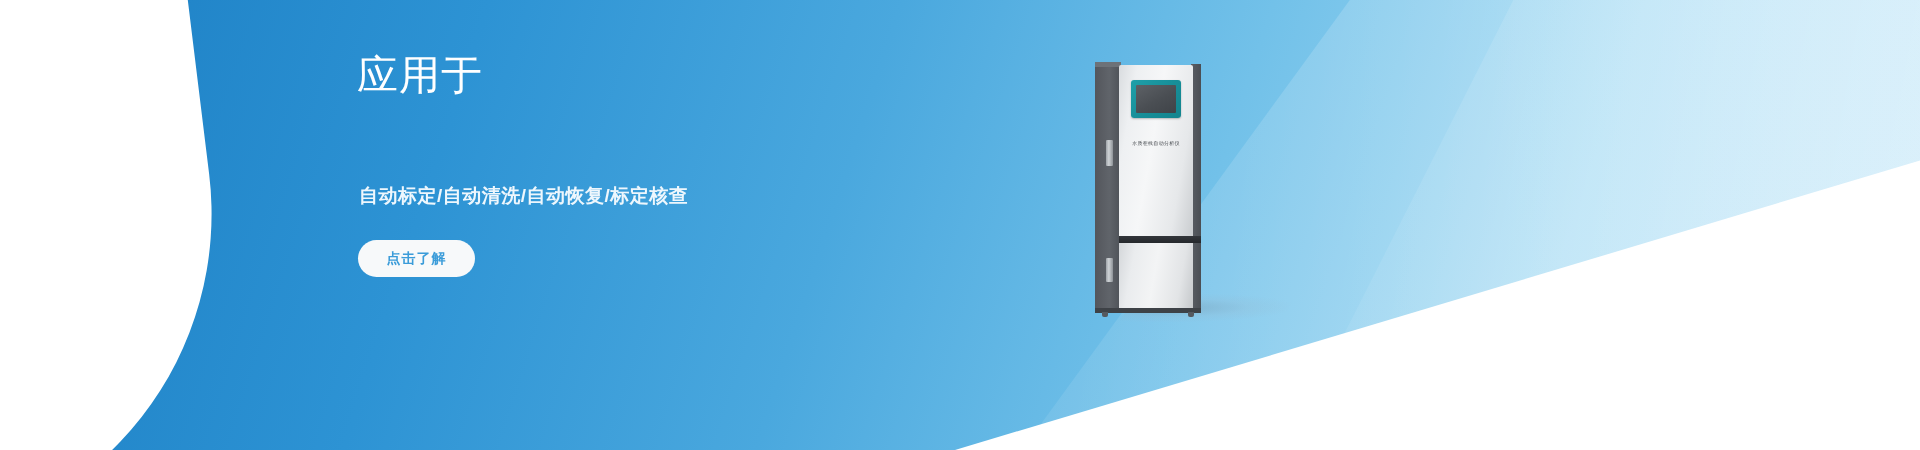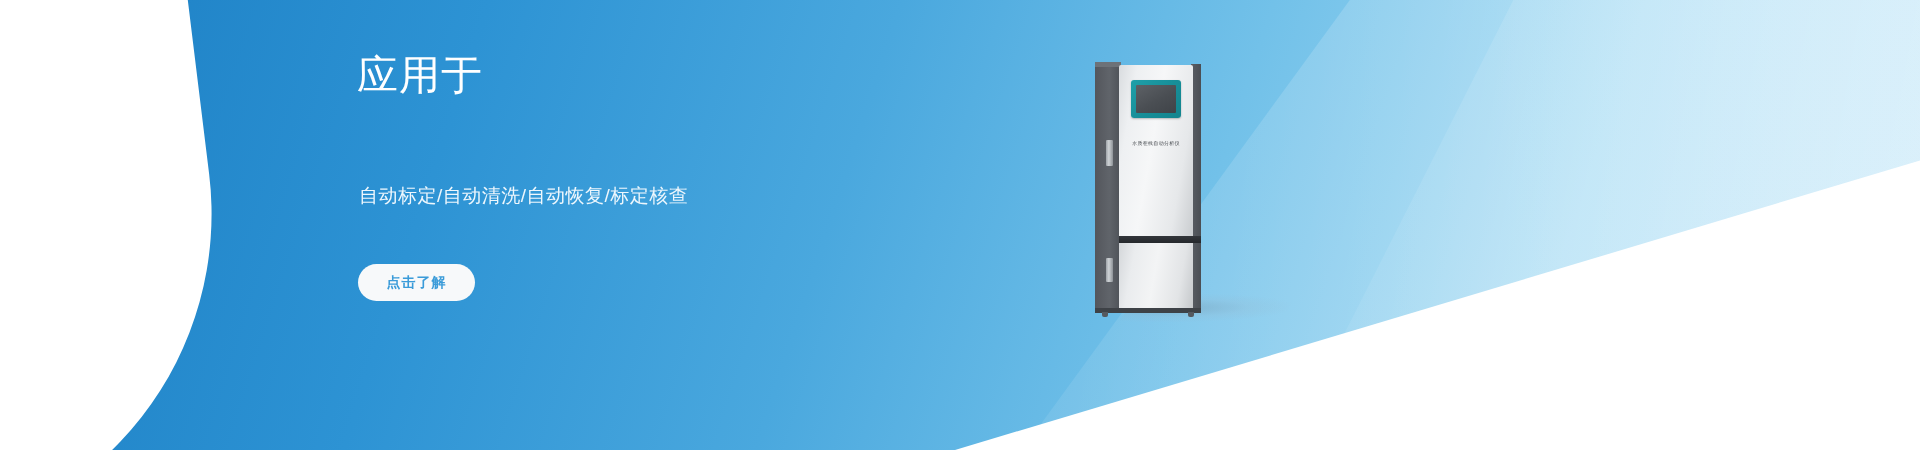--- a/index.html
+++ b/index.html
@@ -113,27 +113,27 @@
   }
   .headline-line { display: block; }
 
   .subtitle {
     position: absolute;
     top: 183px;
     left: 2px;
     color: #eef7fd;
     font-size: 19px;
     letter-spacing: 0.5px;
-    font-weight: 400;
+    font-weight: 700;
     white-space: nowrap;
   }
 
   .cta-button {
     position: absolute;
-    top: 264px;
+    top: 240px;
     left: 1px;
     width: 117px;
     height: 37px;
     border: none;
     border-radius: 19px;
     background: #f7f9fa;
     color: #3b9cd9;
     font-family: "Liberation Sans", "DejaVu Sans", sans-serif;
     font-size: 14px;
     font-weight: bold;

